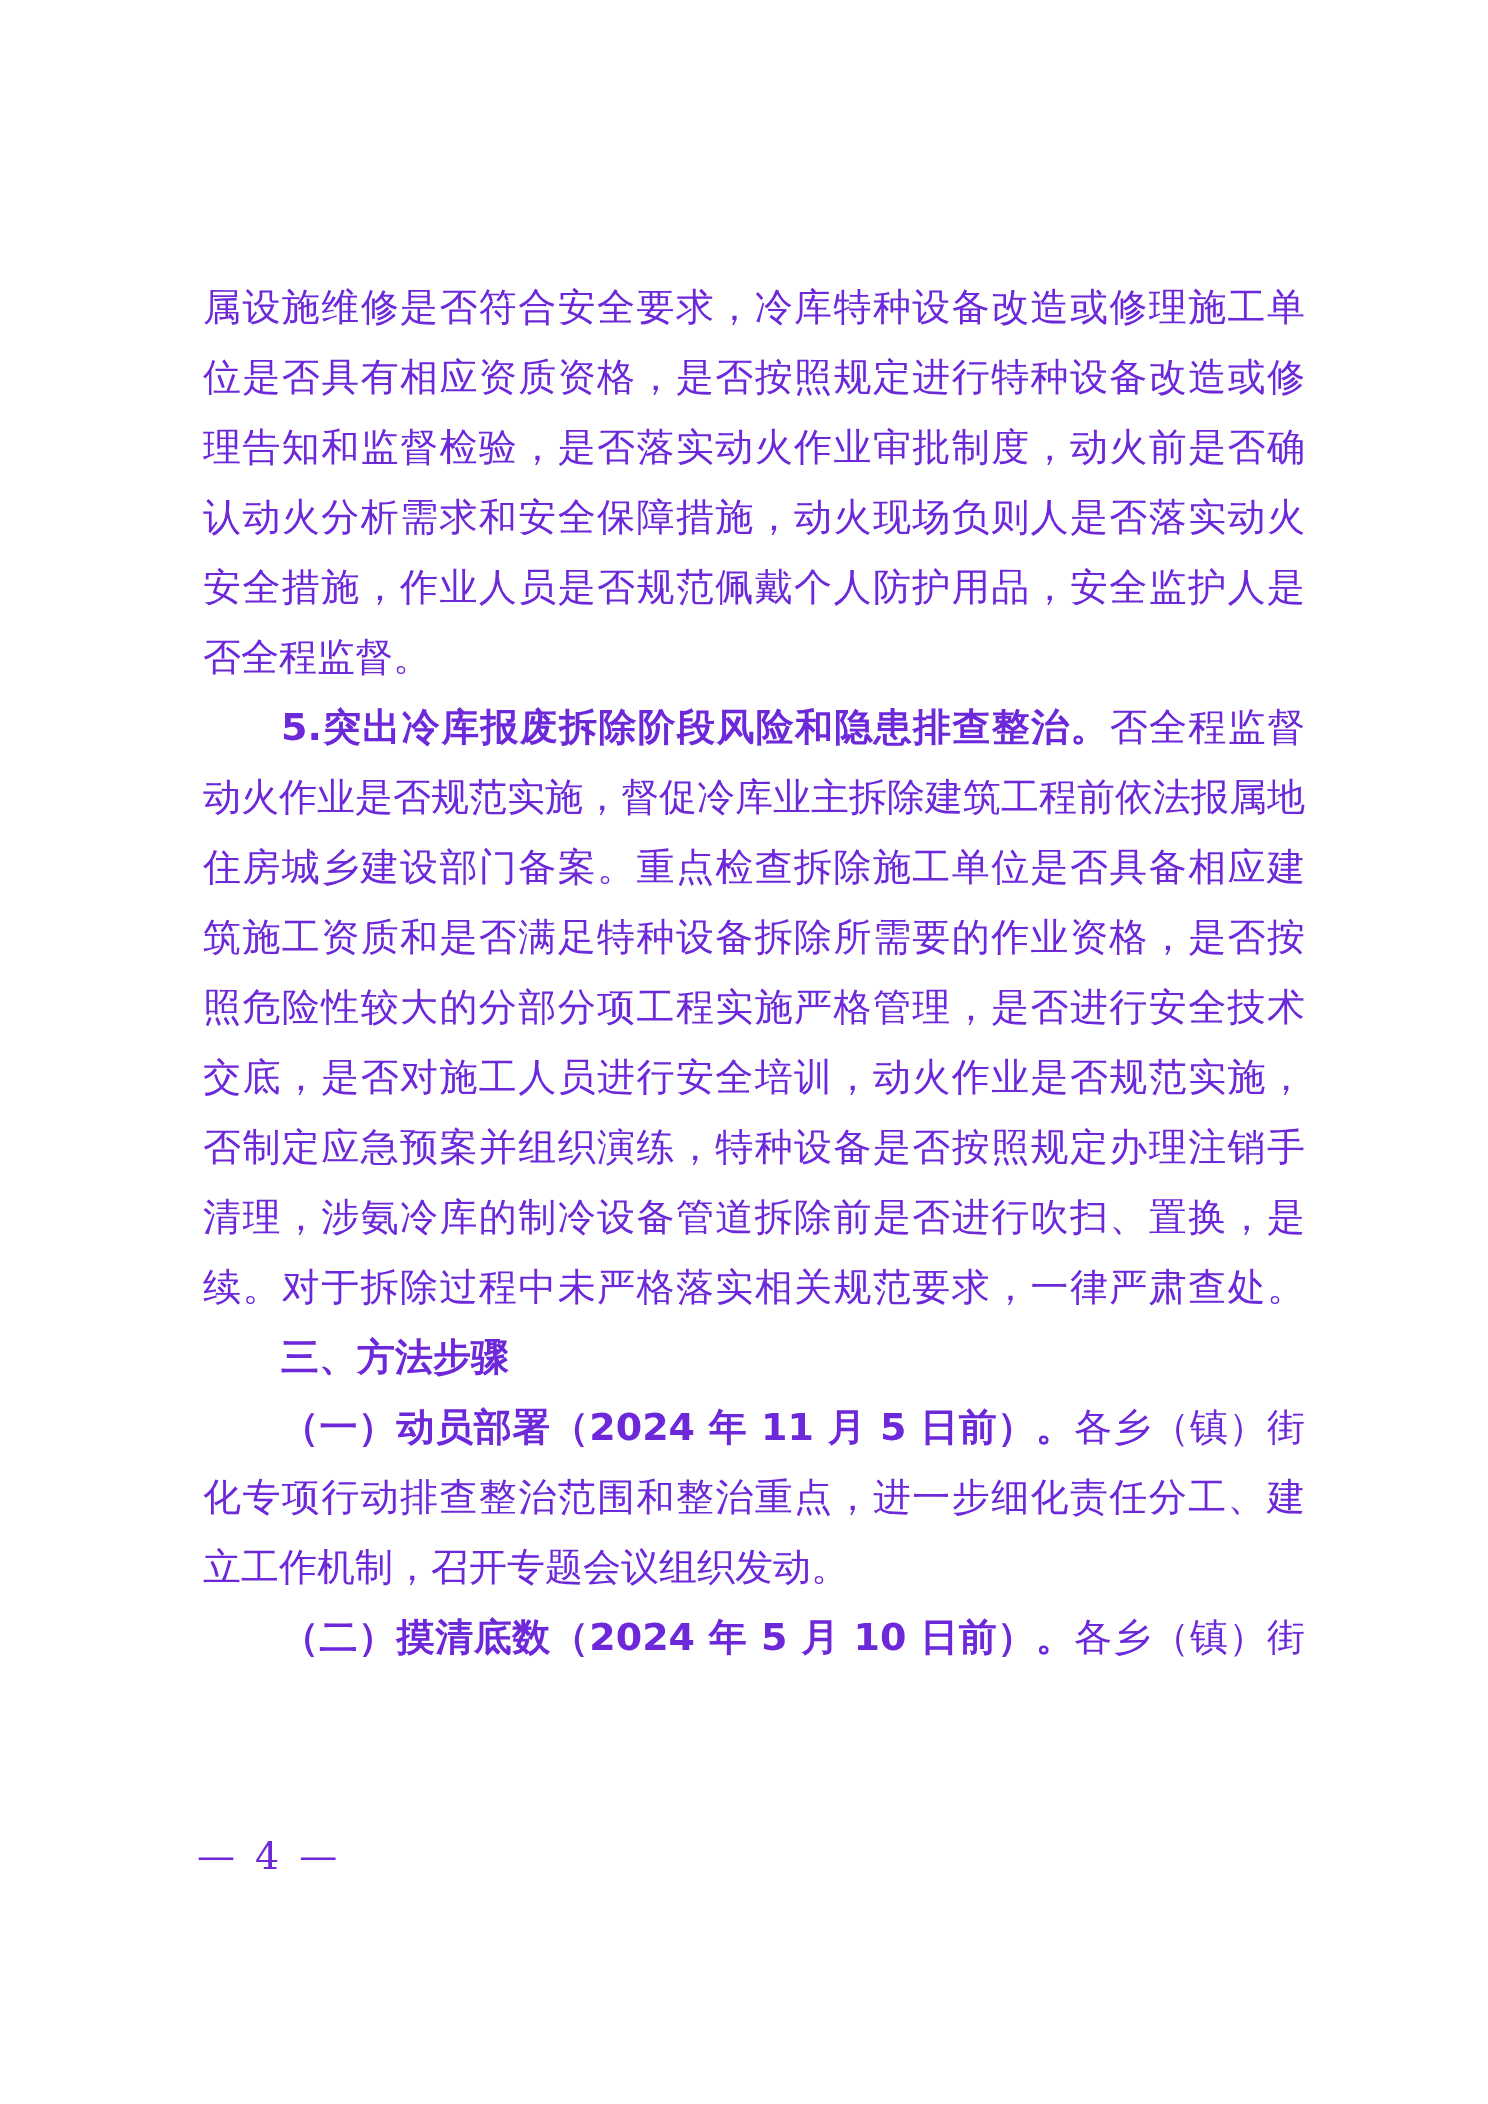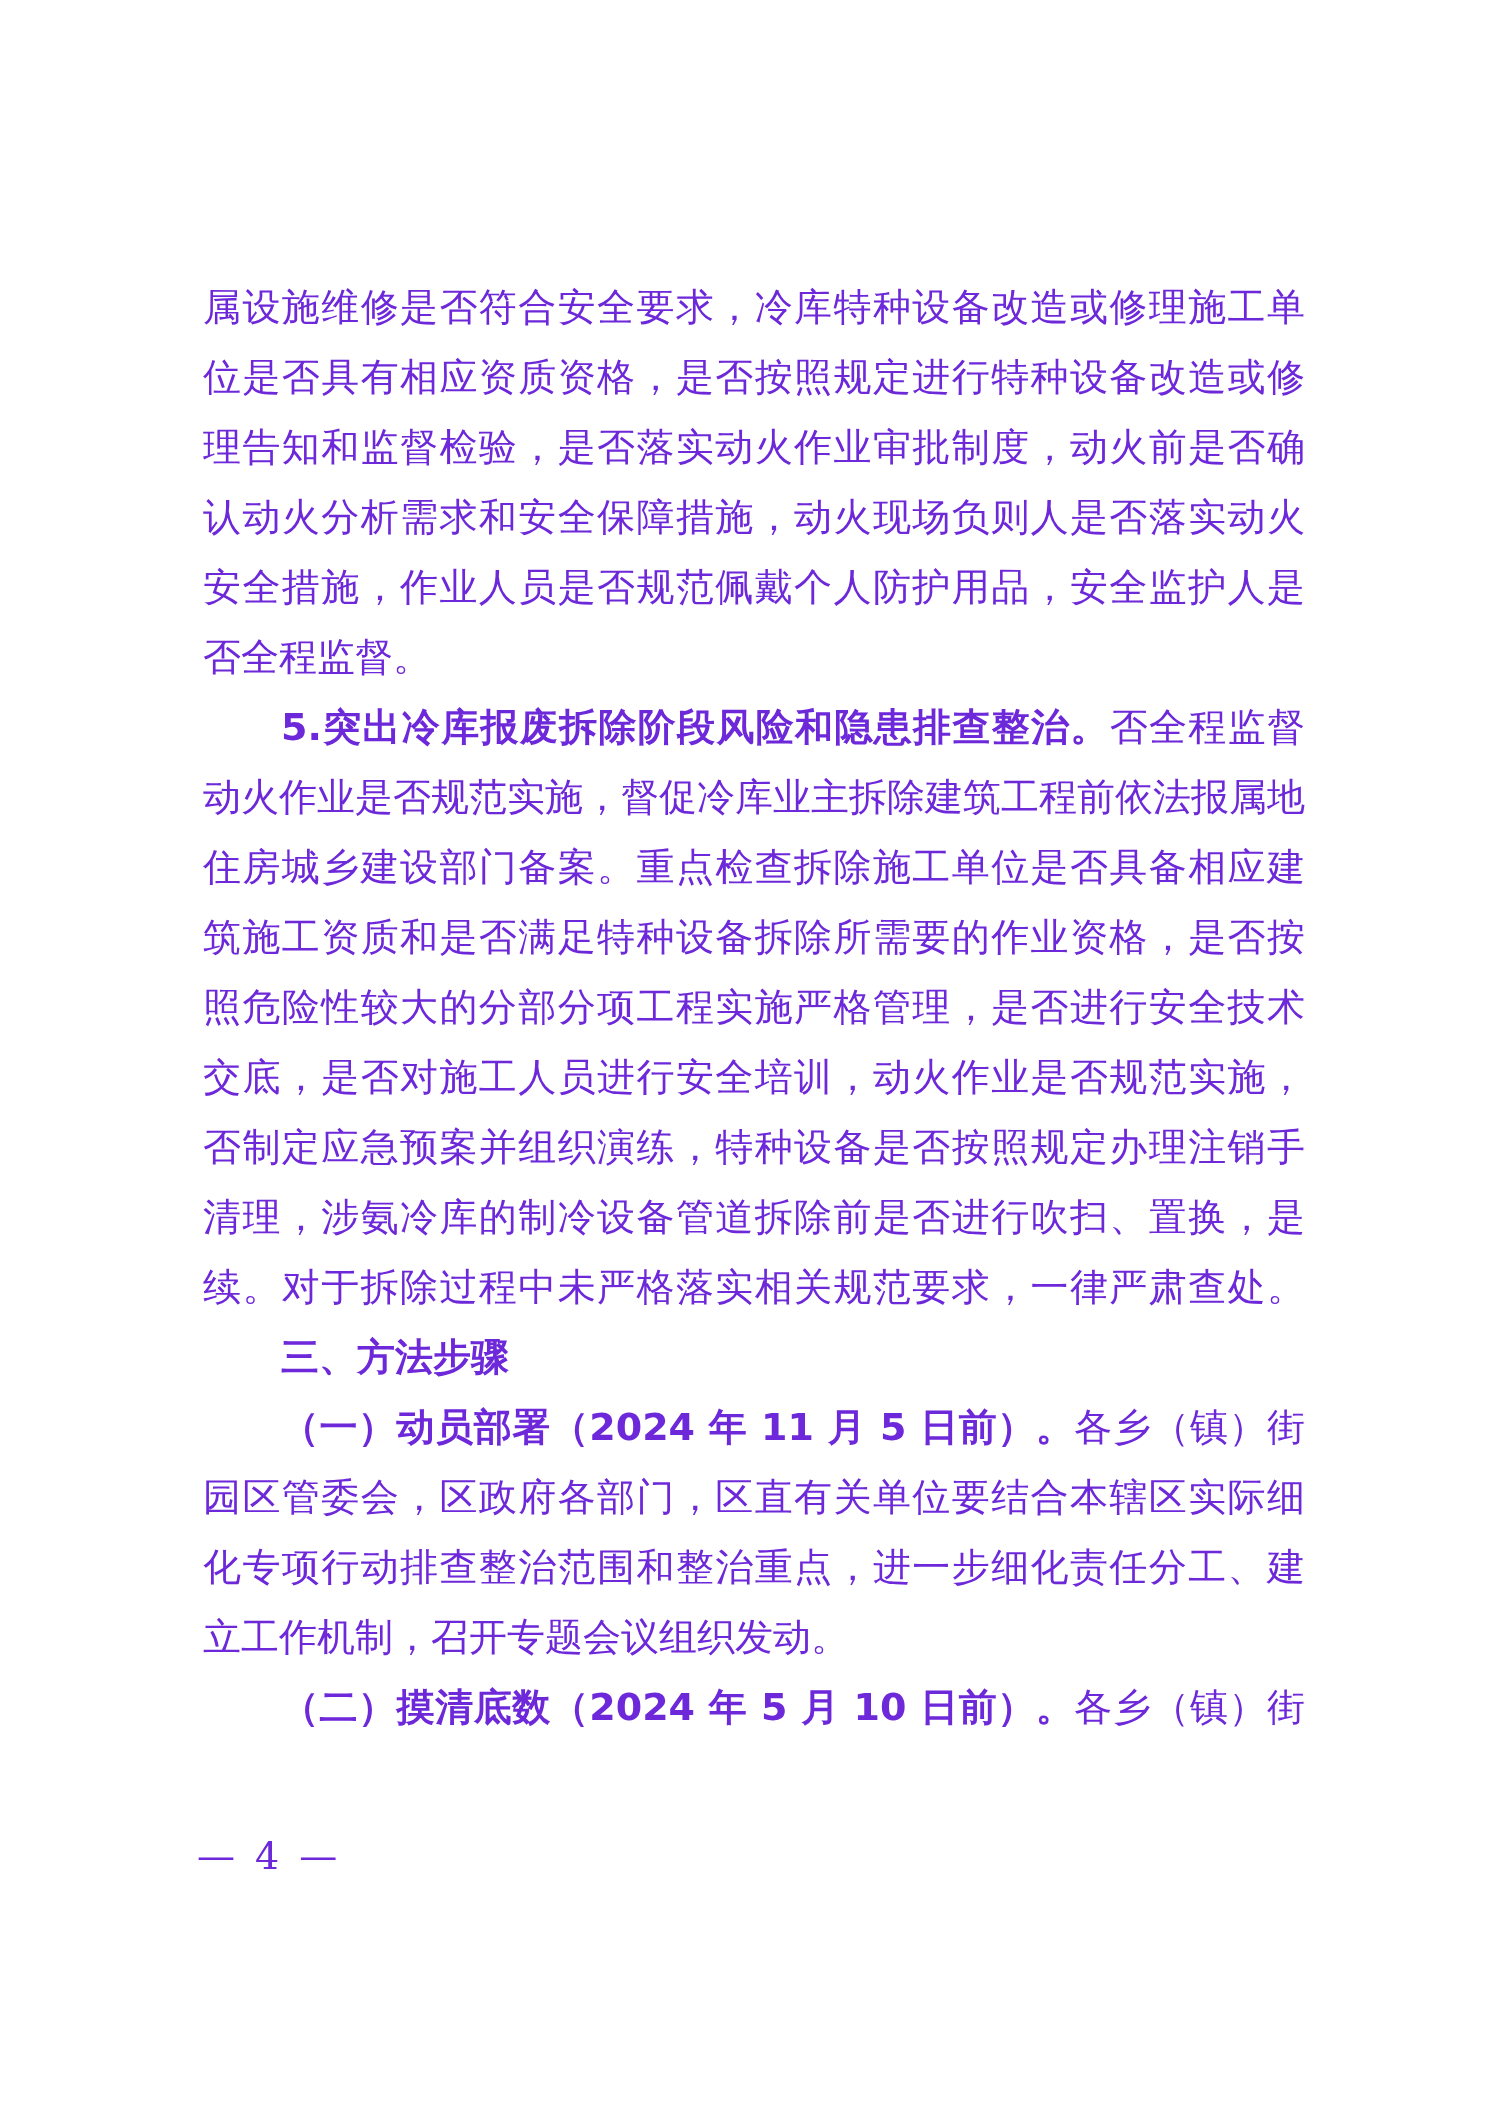--- a/index.html
+++ b/index.html
@@ -68,19 +68,18 @@
     <div class="line"><span class="b"></span><span>动火作业是否规范实施，督促冷库业主拆除建筑工程前依法报属地</span></div>
     <div class="line"><span class="b"></span><span>住房城乡建设部门备案。重点检查拆除施工单位是否具备相应建</span></div>
     <div class="line"><span class="b"></span><span>筑施工资质和是否满足特种设备拆除所需要的作业资格，是否按</span></div>
     <div class="line"><span class="b"></span><span>照危险性较大的分部分项工程实施严格管理，是否进行安全技术</span></div>
     <div class="line"><span class="b"></span><span>交底，是否对施工人员进行安全培训，动火作业是否规范实施，</span></div>
     <div class="line"><span class="b"></span><span>否制定应急预案并组织演练，特种设备是否按照规定办理注销手</span></div>
     <div class="line"><span class="b"></span><span>清理，涉氨冷库的制冷设备管道拆除前是否进行吹扫、置换，是</span></div>
     <div class="line"><span class="b"></span><span>续。对于拆除过程中未严格落实相关规范要求，一律严肃查处。</span></div>
     <div class="line indent left"><span class="b">三、方法步骤</span><span></span></div>
     <div class="line indent"><span class="b">（一）动员部署（2024 年 11 月 5 日前）。</span><span>各乡（镇）街道、</span></div>
-    <div class="line"><span class="b"></span><span>园区管委会，区政府各部门，区直有关单位要结合本辖区实际细</span></div>
     <div class="line"><span class="b"></span><span>化专项行动排查整治范围和整治重点，进一步细化责任分工、建</span></div>
     <div class="line left"><span class="b"></span><span>立工作机制，召开专题会议组织发动。</span></div>
     <div class="line indent"><span class="b">（二）摸清底数（2024 年 5 月 10 日前）。</span><span>各乡（镇）街道、</span></div>
   </div>
   <div class="footer">— 4 —</div>
 </div>
 
 </body></html>

